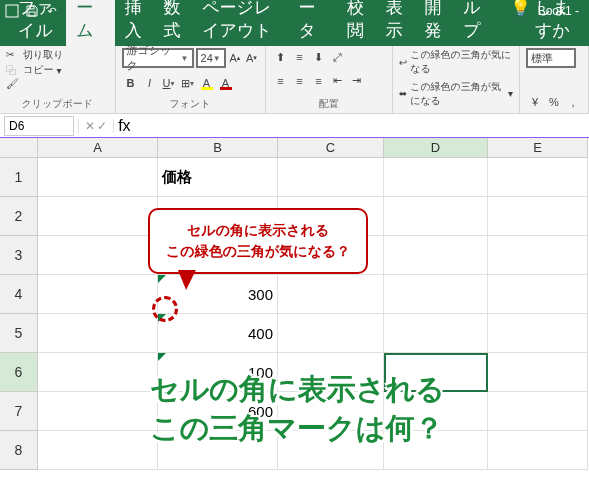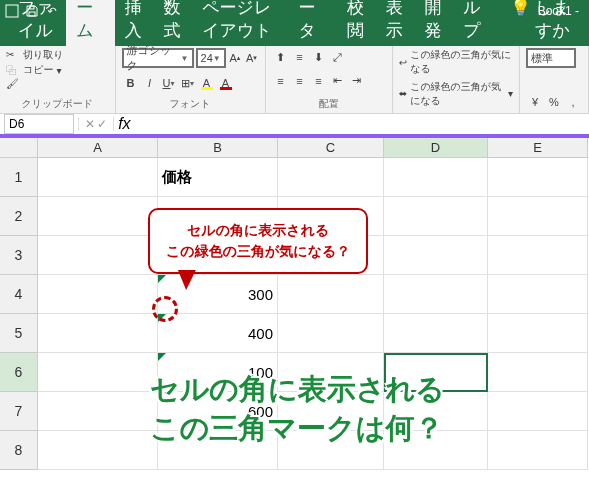--- a/index.html
+++ b/index.html
@@ -29,24 +29,24 @@
 .font-sel.name{width:90px;}
 .font-sel.size{width:36px;}
 .dd{font-size:8px;color:#666;}
 .mini-btn{width:18px;height:18px;border:1px solid transparent;display:flex;align-items:center;justify-content:center;font-size:11px;}
 .font-row2{display:flex;gap:1px;margin-top:3px;}
 .align-group{width:130px;}
 .align-row{display:flex;gap:1px;}
 .cells-group{width:130px;}
 .cells-row{display:flex;align-items:center;gap:3px;font-size:10px;margin-bottom:2px;}
 .num-group{flex:1;}
-.formula-bar{height:24px;border-bottom:4px solid #8b5cf6;display:flex;align-items:center;background:#fff;}
+.formula-bar{height:24px;border-bottom:1px solid #8b5cf6;display:flex;align-items:center;background:#fff;}
 .namebox{width:70px;height:20px;border:1px solid #ccc;margin:0 4px;padding:2px 4px;font-size:12px;background:#fff;}
 .fx-btns{display:flex;gap:2px;color:#999;font-size:12px;padding:0 6px;border-left:1px solid #e0e0e0;border-right:1px solid #e0e0e0;}
-.fx{font-style:italic;padding:0 4px;}
+.fx{padding:0 4px;}
 .grid{position:relative;}
 .col-headers{display:flex;height:20px;}
 .corner{width:38px;height:20px;background:#f0f0f0;border-right:1px solid #ccc;border-bottom:1px solid #ccc;}
 .col-h{height:20px;background:#f0f0f0;border-right:1px solid #ccc;border-bottom:1px solid #ccc;display:flex;align-items:center;justify-content:center;font-size:13px;color:#333;}
 .col-h.sel{background:#d6e8d6;}
 .row{display:flex;}
 .row-h{width:38px;background:#f0f0f0;border-right:1px solid #ccc;border-bottom:1px solid #ccc;display:flex;align-items:center;justify-content:center;font-size:14px;color:#333;}
 .row-h.sel{background:#d6e8d6;}
 .cell{border-right:1px solid #e0e0e0;border-bottom:1px solid #e0e0e0;display:flex;align-items:center;padding:0 4px;font-size:15px;position:relative;}
 .cell.bold{font-weight:bold;}

